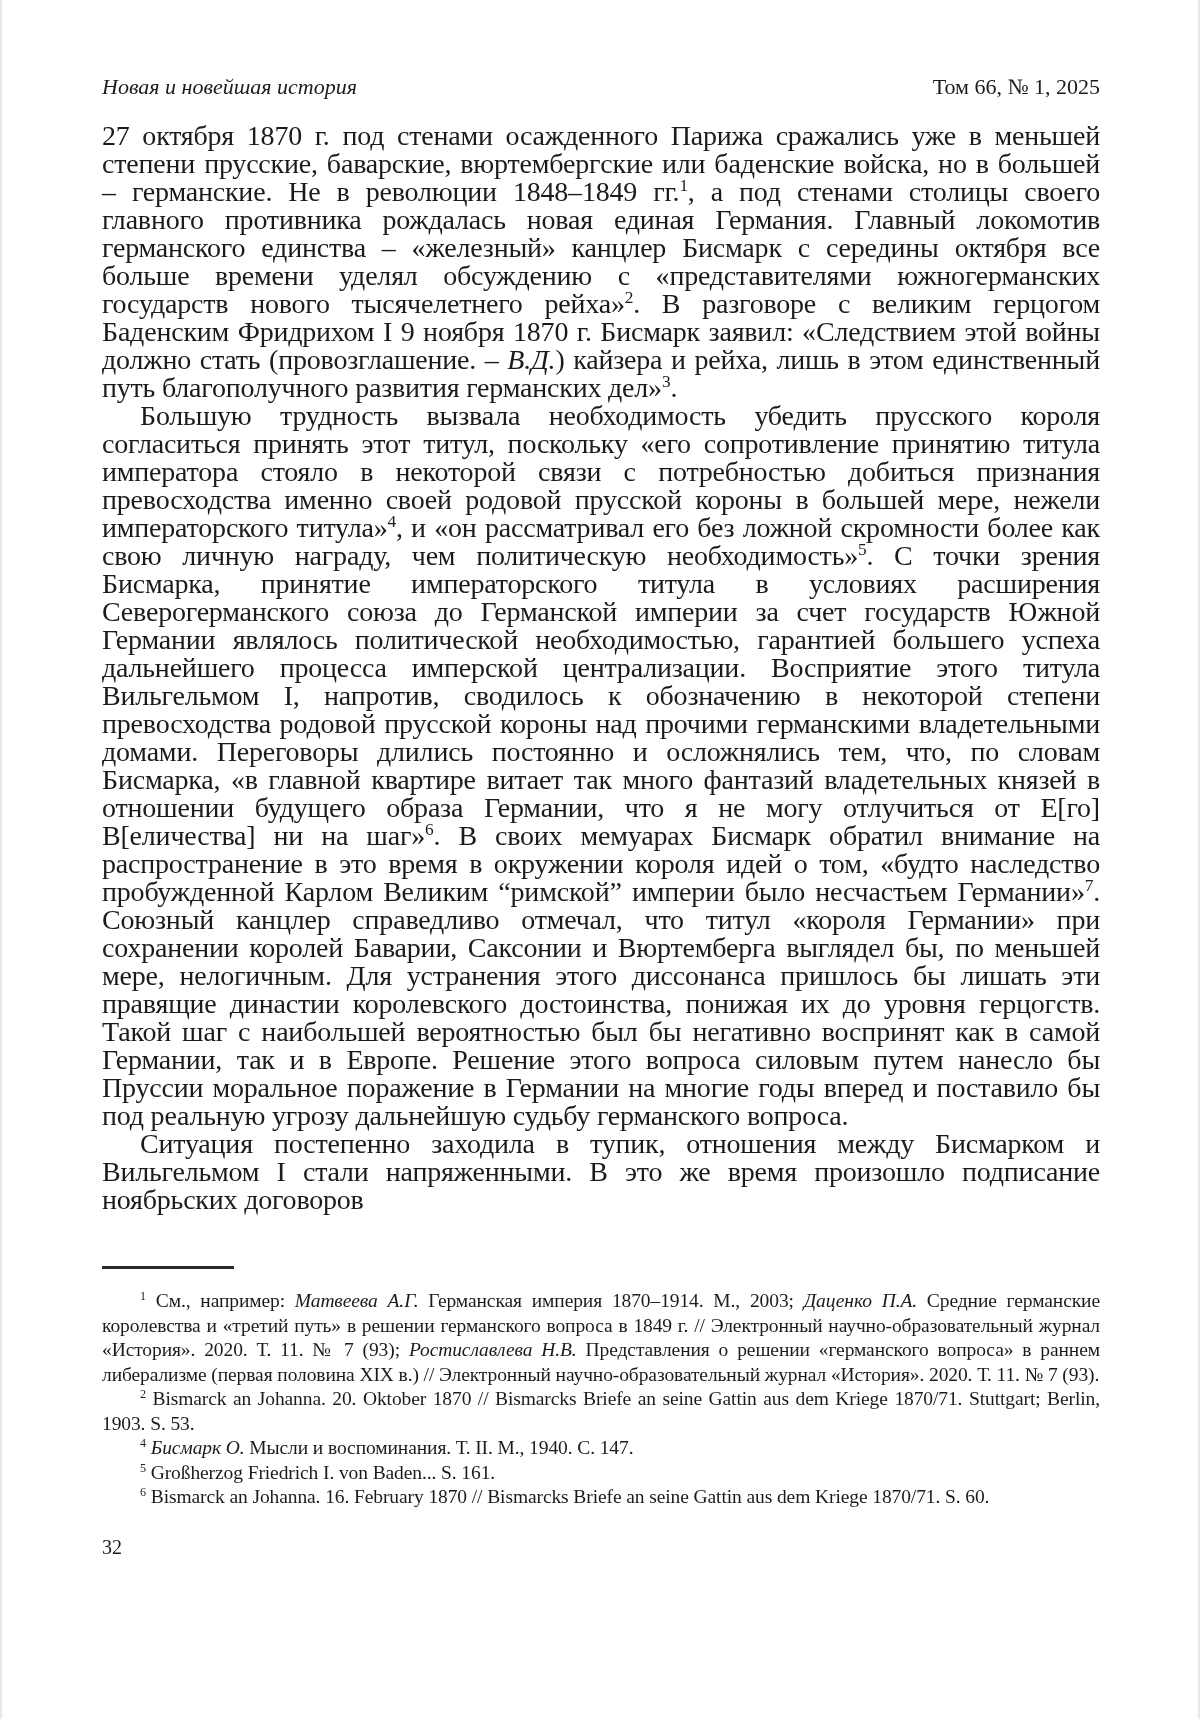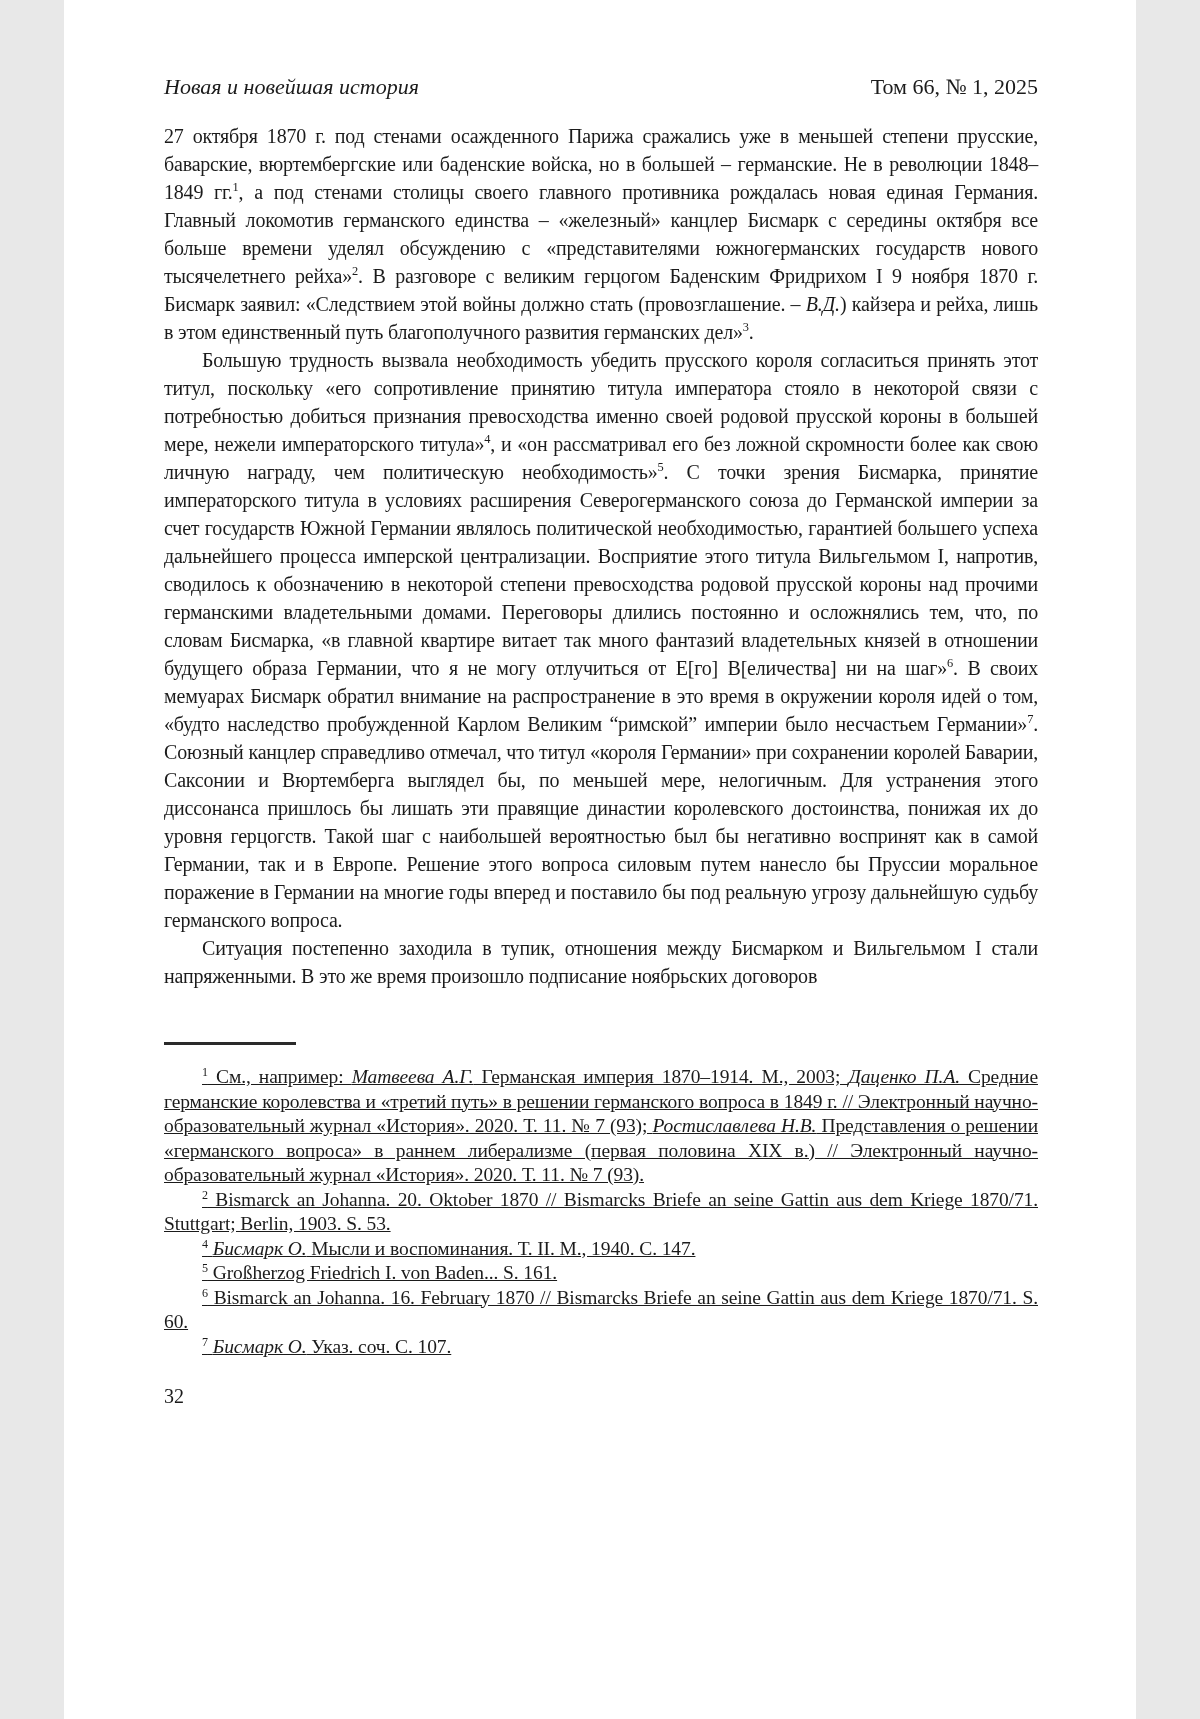--- a/index.html
+++ b/index.html
@@ -2,21 +2,21 @@
 <html lang="ru"><head>
 <meta charset="utf-8">
 <style>
   html, body {
     margin: 0;
     padding: 0;
     background: #e8e8e8;
   }
   .page {
     position: relative;
-    width: 1072px;
+    width: 1196px;
     height: 1719px;
     margin: 0 auto;
     background: #ffffff;
     color: #1b1b1b;
     font-family: "Liberation Serif", "DejaVu Serif", serif;
     box-sizing: border-box;
     padding: 74px 98px 0 100px;
     overflow: hidden;
   }
   .running-head {
@@ -25,21 +25,21 @@
     align-items: baseline;
     font-size: 22px;
     line-height: 26px;
     margin-bottom: 22px;
   }
   .running-head .journal {
     font-style: italic;
   }
   .article-body {
     text-align: justify;
-    font-size: 20px;
+    font-size: 28px;
     line-height: 28px;
     letter-spacing: -0.2px;
   }
   .article-body p {
     margin: 0;
     text-indent: 0;
   }
   .article-body p.indent {
     text-indent: 38px;
   }
@@ -60,21 +60,20 @@
   }
   .footnotes {
     text-align: justify;
     font-size: 19.5px;
     line-height: 24.5px;
     letter-spacing: -0.1px;
   }
   .footnotes p {
     margin: 0;
     text-indent: 38px;
-    text-decoration: underline;
   }
   .page-number {
     margin-top: 26px;
     font-size: 20px;
   }
 </style>
 </head>
 <body>
 
 <div class="page">
@@ -91,18 +90,17 @@
     </div>
 
   <div class="footnote-rule"></div>
 
   <div class="footnotes" id="footnotes">
       <p class="footnote"><sup>1</sup><span> См., например: </span><em>Матвеева А.Г.</em><span> Германская империя 1870–1914. М., 2003; </span><em>Даценко П.А.</em><span> Средние германские королевства и «третий путь» в решении германского вопроса в 1849 г. // Электронный научно-образовательный журнал «История». 2020. Т. 11. № 7 (93); </span><em>Ростиславлева Н.В.</em><span> Представления о решении «германского вопроса» в раннем либерализме (первая половина XIX в.) // Электронный научно-образовательный журнал «История». 2020. Т. 11. № 7 (93).</span></p>
       <p class="footnote"><sup>2</sup><span> Bismarck an Johanna. 20. Oktober 1870 // Bismarcks Briefe an seine Gattin aus dem Kriege 1870/71. Stuttgart; Berlin, 1903. S. 53.</span></p>
       <p class="footnote"><sup>4</sup><span> </span><em>Бисмарк О.</em><span> Мысли и воспоминания. Т. II. М., 1940. С. 147.</span></p>
       <p class="footnote"><sup>5</sup><span> Großherzog Friedrich I. von Baden... S. 161.</span></p>
       <p class="footnote"><sup>6</sup><span> Bismarck an Johanna. 16. February 1870 // Bismarcks Briefe an seine Gattin aus dem Kriege 1870/71. S. 60.</span></p>
-      <p class="footnote"><sup>7</sup><span> </span><em>Бисмарк О.</em><span> Указ. соч. С. 107.</span></p>
     </div>
 
   <div class="page-number">32</div>
 
 </div>
 
 </body></html>

